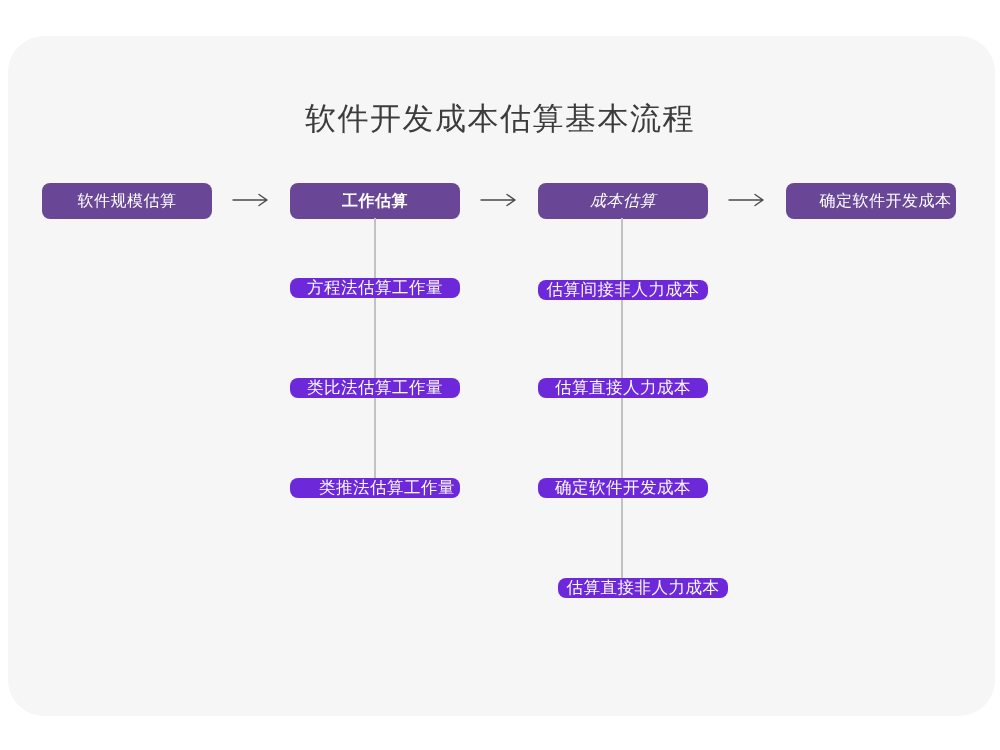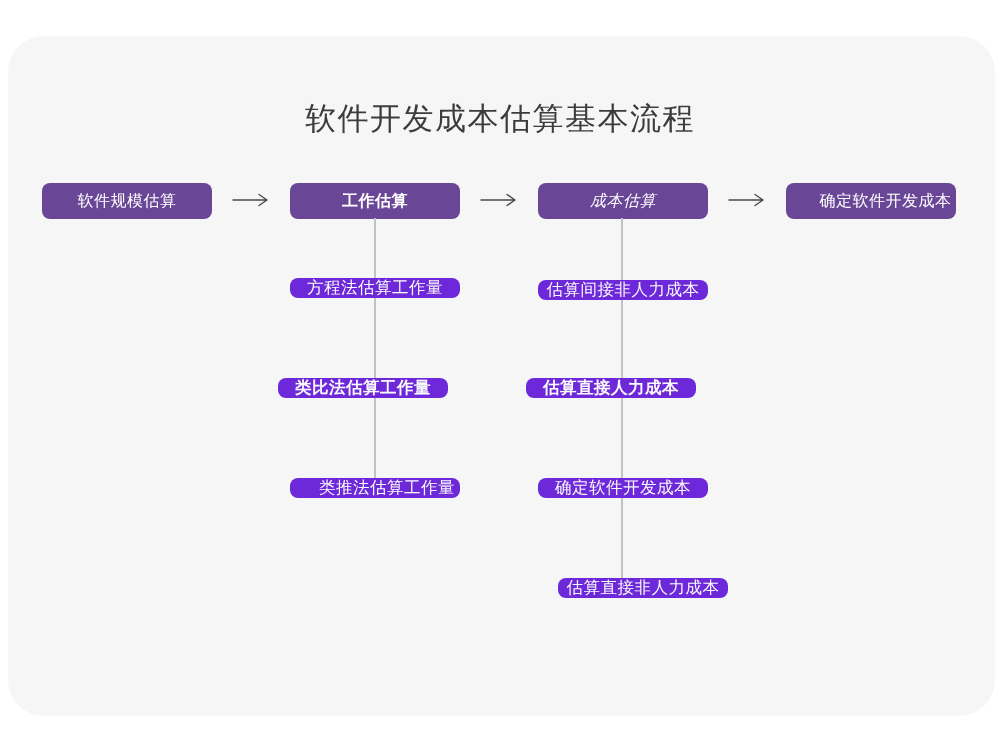--- a/index.html
+++ b/index.html
@@ -92,31 +92,31 @@
 <svg class="arrow" style="left:479px;" viewBox="0 0 40 16">
   <path d="M2 8 H35 M28 2.5 L36 8 L28 13.5" stroke="#4a4a4a" stroke-width="1.4" fill="none" stroke-linecap="round" stroke-linejoin="round"></path>
 </svg>
 <svg class="arrow" style="left:727px;" viewBox="0 0 40 16">
   <path d="M2 8 H35 M28 2.5 L36 8 L28 13.5" stroke="#4a4a4a" stroke-width="1.4" fill="none" stroke-linecap="round" stroke-linejoin="round"></path>
 </svg>
 
 <div class="node sub-node" style="left:290px; top:278px;">
   <span>方程法估算工作量</span>
 </div>
-<div class="node sub-node" style="left:278px; top:378px;font-weight:bold;">
+<div class="node sub-node" style="left:290px; top:378px;">
   <span>类比法估算工作量</span>
 </div>
 <div class="node sub-node" style="left:290px; top:478px;padding-left:24px;">
   <span>类推法估算工作量</span>
 </div>
 
 <div class="node sub-node" style="left:538px; top:280px;">
   <span>估算间接非人力成本</span>
 </div>
-<div class="node sub-node" style="left:526px; top:378px;font-weight:bold;">
+<div class="node sub-node" style="left:538px; top:378px;">
   <span>估算直接人力成本</span>
 </div>
 <div class="node sub-node" style="left:538px; top:478px;">
   <span>确定软件开发成本</span>
 </div>
 <div class="node sub-node" style="left:538px; top:578px;margin-left:20px;">
   <span>估算直接非人力成本</span>
 </div>
 
 </body></html>

